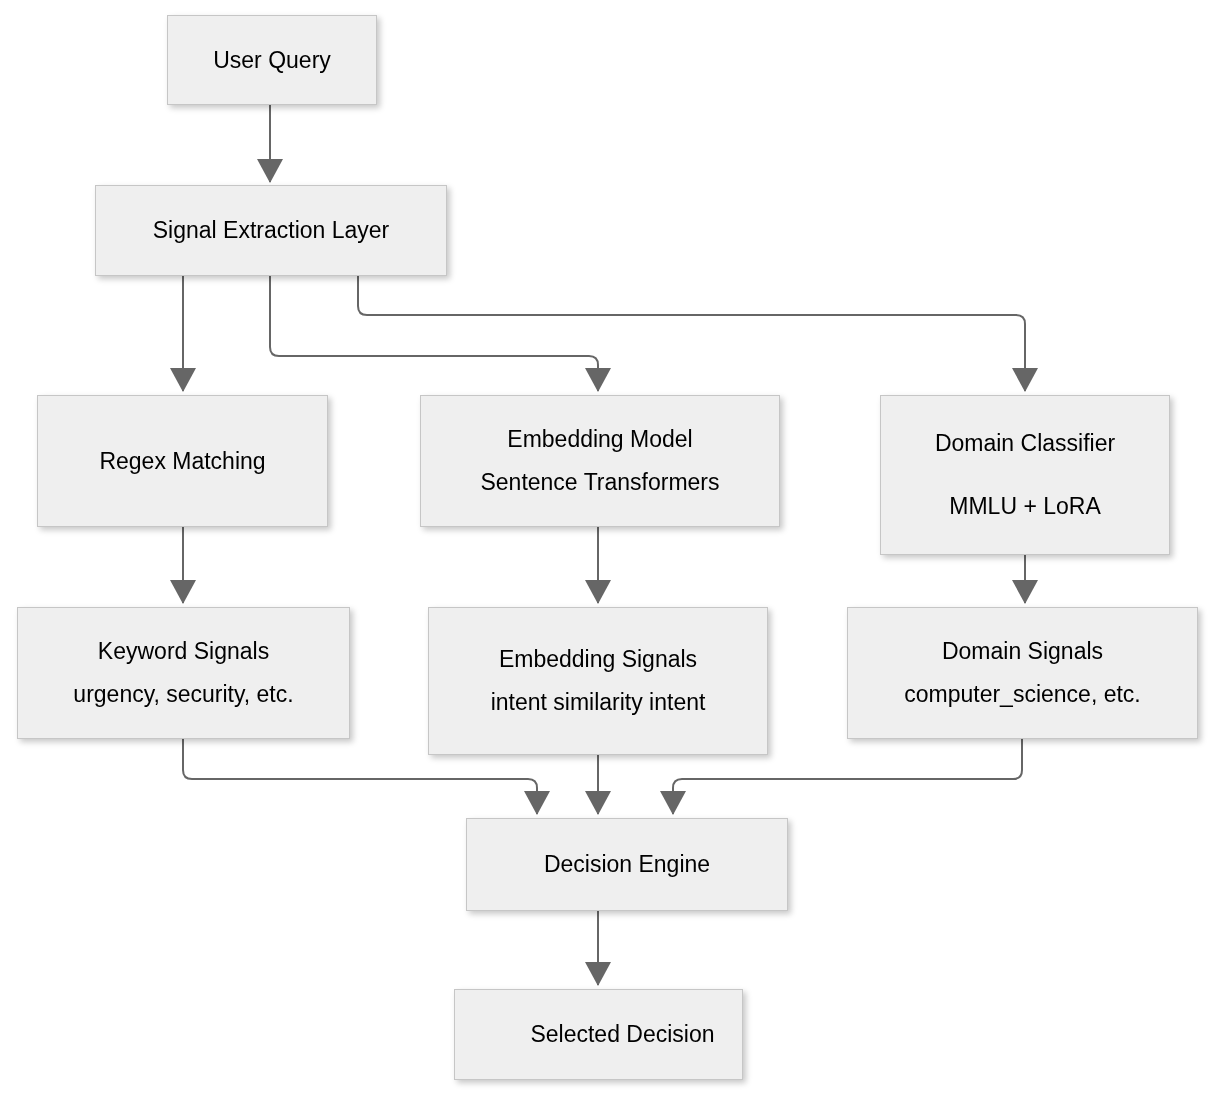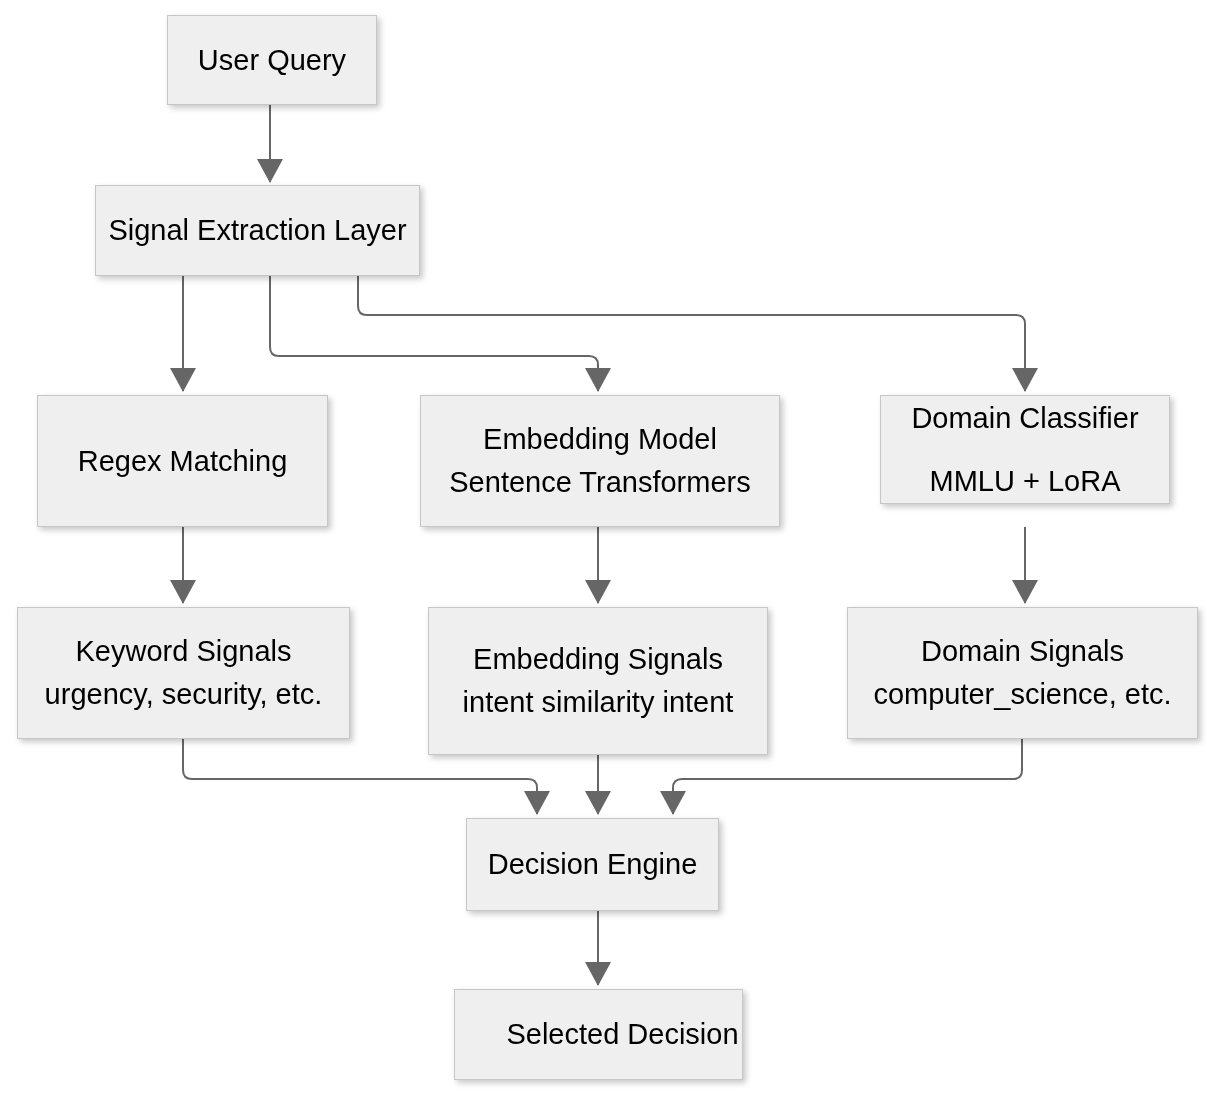--- a/index.html
+++ b/index.html
@@ -32,21 +32,21 @@
     box-shadow: 3px 3px 6px rgba(0, 0, 0, 0.22);
     display: flex;
     flex-direction: column;
     align-items: center;
     justify-content: center;
     text-align: center;
     color: #000000;
   }
   .node .label,
   .node .sublabel {
-    font-size: 29px;
+    font-size: 23px;
     line-height: 43px;
     white-space: nowrap;
     color: #000000;
   }
 </style>
 </head>
 <body>
 
 <div class="canvas">
 
@@ -68,54 +68,54 @@
       <path d="M598,739 L598,814" marker-end="url(#arrow)"></path>
       <path d="M1022,739 L1022,770 Q1022,779 1013,779 L682,779 Q673,779 673,788 L673,814" marker-end="url(#arrow)"></path>
       <path d="M598,911 L598,985" marker-end="url(#arrow)"></path>
     </g>
   </svg>
 
   <div class="node" style="left:167px; top:15px; width:210px; height:90px;">
     <div class="label">User Query</div>
   </div>
 
-  <div class="node" style="left:95px; top:185px; width:325px; height:91px;">
+  <div class="node" style="left:95px; top:185px; width:352px; height:91px;">
     <div class="label">Signal Extraction Layer</div>
   </div>
 
   <div class="node" style="left:37px; top:395px; width:291px; height:132px;">
     <div class="sublabel">Regex Matching</div>
   </div>
 
   <div class="node" style="left:420px; top:395px; width:360px; height:132px;">
     <div class="label">Embedding Model</div>
     <div class="sublabel">Sentence Transformers</div>
   </div>
 
-  <div class="node" style="left:880px; top:395px; width:290px; height:109px;gap:20px;">
+  <div class="node" style="left:880px; top:395px; width:290px; height:160px;gap:20px;">
     <div class="label">Domain Classifier</div>
     <div class="sublabel">MMLU + LoRA</div>
   </div>
 
   <div class="node" style="left:17px; top:607px; width:333px; height:132px;">
     <div class="label">Keyword Signals</div>
     <div class="sublabel">urgency, security, etc.</div>
   </div>
 
   <div class="node" style="left:428px; top:607px; width:340px; height:148px;">
     <div class="label">Embedding Signals</div>
     <div class="sublabel">intent similarity intent</div>
   </div>
 
   <div class="node" style="left:847px; top:607px; width:351px; height:132px;">
     <div class="label">Domain Signals</div>
     <div class="sublabel">computer_science, etc.</div>
   </div>
 
-  <div class="node" style="left:466px; top:818px; width:253px; height:93px;">
+  <div class="node" style="left:466px; top:818px; width:322px; height:93px;">
     <div class="label">Decision Engine</div>
   </div>
 
   <div class="node" style="left:454px; top:989px; width:289px; height:91px;padding-left:48px;">
     <div class="label">Selected Decision</div>
   </div>
 
 </div>
 
 </body></html>

